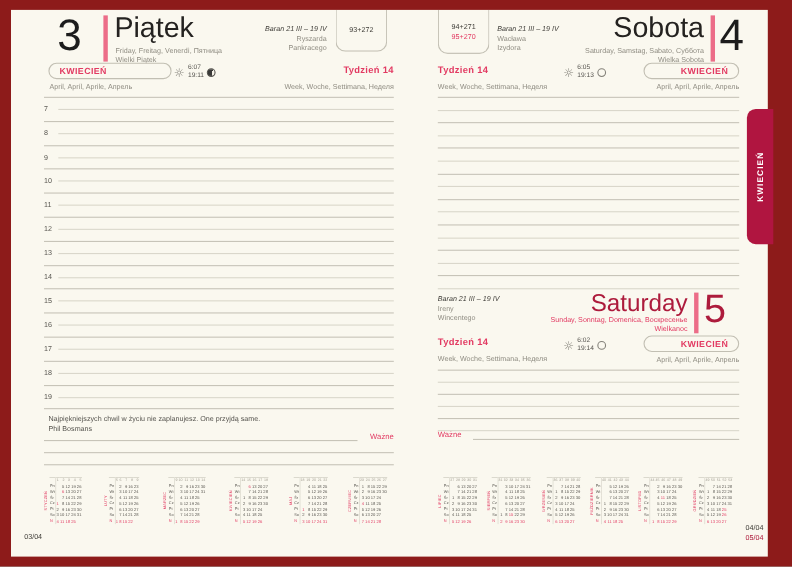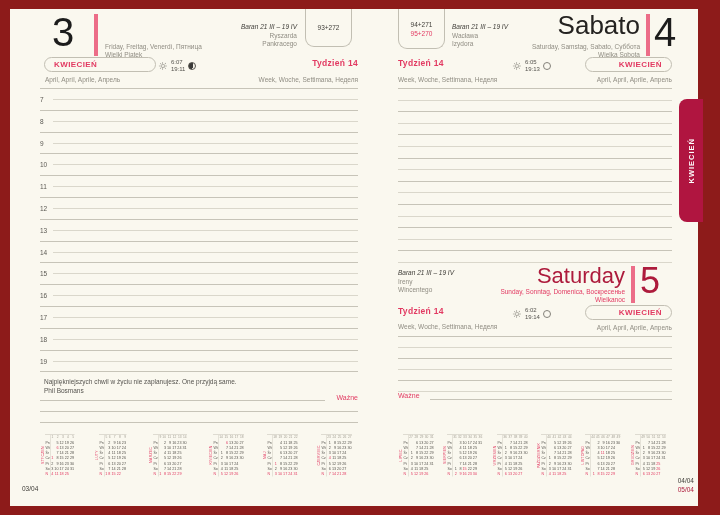--- a/index.html
+++ b/index.html
@@ -66,20 +66,21 @@
   .foot{position:absolute;font-size:6.5px;line-height:8px;color:#3f3d38;}
 </style>
 </head>
 <body>
 
 <div class="frame">
   <div class="paper"></div>
 
   <div class="abs bignum" style="left:52px;top:12px;">3</div>
   <div class="vbar" style="left:94px;top:14px;height:42px;"></div>
+  <div class="abs dayname" style="left:104px;top:12px;">Piątek</div>
   <div class="abs sm" style="left:105px;top:43px;">Friday, Freitag, Venerdì, Пятница</div>
   <div class="abs sm" style="left:105px;top:51px;">Wielki Piątek</div>
 
   <div class="abs ra" style="left:180px;top:23px;width:117px;">
     <div class="smdark it">Baran 21 III – 19 IV</div>
     <div class="sm">Ryszarda</div>
     <div class="sm">Pankracego</div>
   </div>
 
   <div class="cbox" style="left:305px;top:9px;width:47px;height:38px;">
@@ -622,21 +623,21 @@
     <div>94+271</div>
     <div class="rd">95+270</div>
   </div>
 
   <div class="abs" style="left:452px;top:23px;width:120px;">
     <div class="smdark it">Baran 21 III – 19 IV</div>
     <div class="sm">Wacława</div>
     <div class="sm">Izydora</div>
   </div>
 
-  <div class="abs ra dayname" style="left:480px;top:12px;width:160px;">Sabato</div>
+  <div class="abs ra dayname" style="left:480px;top:12px;width:160px;">Sobota</div>
   <div class="abs ra sm" style="left:480px;top:43px;width:160px;">Saturday, Samstag, Sabato, Суббота</div>
   <div class="abs ra sm" style="left:480px;top:51px;width:160px;">Wielka Sobota</div>
   <div class="vbar" style="left:646px;top:14px;height:42px;"></div>
   <div class="abs bignum" style="left:654px;top:12px;">4</div>
 
   <div class="abs weekhdr" style="left:398px;top:58px;">Tydzień 14</div>
   <div class="abs sm" style="left:398px;top:76px;">Week, Woche, Settimana, Неделя</div>
 
   <div class="sungrp" style="left:512px;top:58px;">
     <span class="sun-glyph">☼</span>

